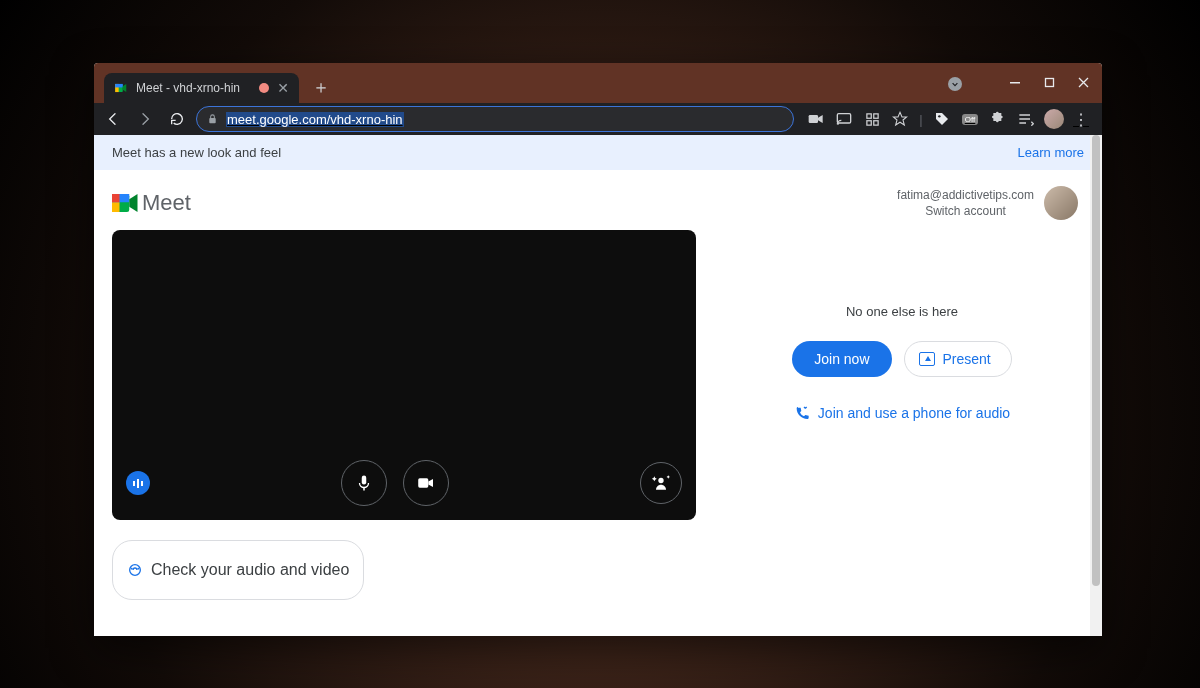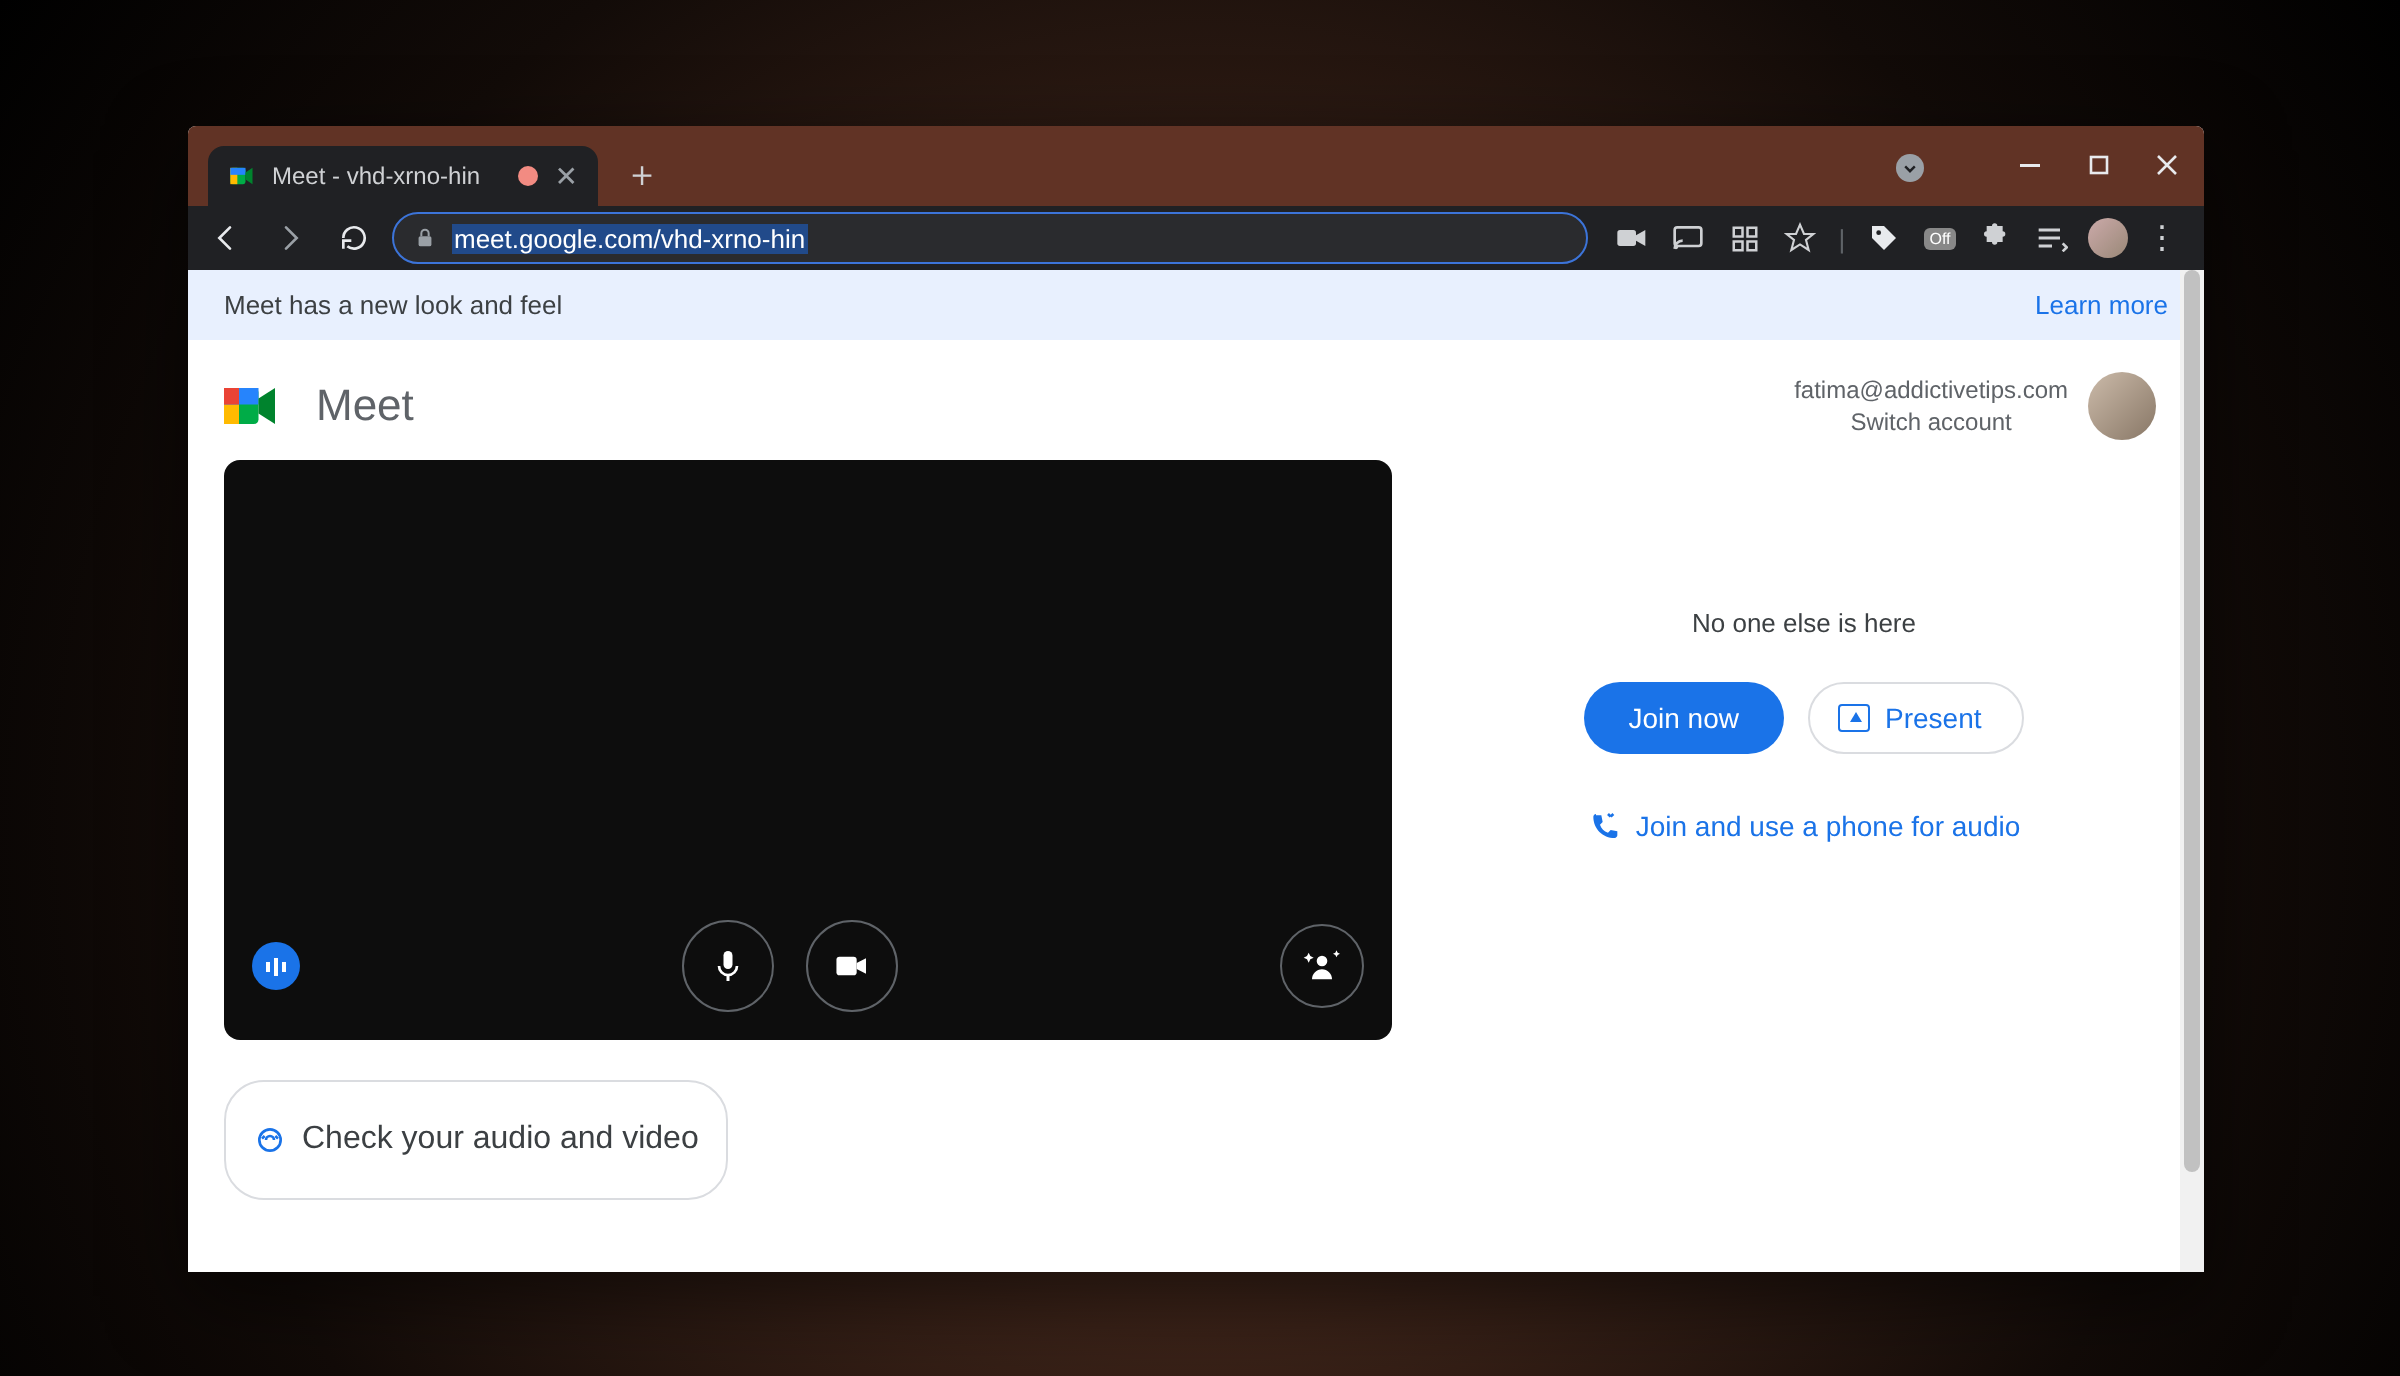--- a/index.html
+++ b/index.html
@@ -27,21 +27,21 @@
   .tab .title { flex:1; white-space:nowrap; overflow:hidden; text-overflow:ellipsis; }
   .tab .rec-dot { width:10px; height:10px; border-radius:50%; background:#f28b82; flex:none; }
   .tab .close-x { color:#9aa0a6; font-size:14px; cursor:pointer; flex:none; }
   .new-tab { color:#cfd1d4; font-size:18px; width:28px; height:28px; display:flex; align-items:center; justify-content:center; cursor:pointer; margin-left:8px; margin-bottom:2px; }
   .win-controls { position:absolute; right:4px; top:6px; display:flex; gap:4px; }
   .win-btn { width:30px; height:26px; display:flex; align-items:center; justify-content:center; color:#e8eaed; font-size:12px; cursor:pointer; }
   .chev-circle { position:absolute; right:140px; top:14px; width:14px; height:14px; border-radius:50%; background:#9aa0a6; display:flex; align-items:center; justify-content:center; }
   .chev-circle svg{width:8px;height:8px;}
   
   .toolbar {
-    height:32px; background:#202124; display:flex; align-items:center; padding:0 6px; gap:6px;
+    height:32px; background:#202124; display:flex; align-items:center; padding:0 6px; gap:6px;text-decoration:underline;
   }
   .nav-btn { width:26px; height:26px; display:flex; align-items:center; justify-content:center; color:#9aa0a6; cursor:pointer; }
   .omnibox {
     flex:1; height:26px; background:#2a2b2e; border:1px solid #3c74d9; border-radius:14px;
     display:flex; align-items:center; padding:0 10px; gap:8px; color:#d0d3d8; font-size:13px;
   }
   .omnibox .lock { color:#9aa0a6; font-size:12px; }
   .omnibox .url-sel { background:#214a8a; color:#fff; padding:0 1px; }
   .ext-icons { display:flex; align-items:center; gap:8px; padding:0 6px; }
   .ext-ico { width:20px; height:20px; display:flex; align-items:center; justify-content:center; color:#cfd1d4; cursor:pointer; font-size:13px; }
@@ -52,21 +52,21 @@
   .page { flex:1; background:#fff; overflow:hidden; position:relative; }
   .banner {
     background:#e8f0fe; color:#3c4043; font-size:13px; padding:10px 18px;
     display:flex; justify-content:space-between; align-items:center;
   }
   .banner a { color:#1a73e8; text-decoration:none; cursor:pointer; font-size:13px; }
   .header-row {
     display:flex; align-items:center; justify-content:space-between;
     padding:16px 24px 10px 18px;
   }
-  .logo-wrap { display:flex; align-items:center; gap:16px; }
+  .logo-wrap { display:flex; align-items:center; gap:0; }
   .meet-logo { width:30px; height:24px; position:relative; }
   .product-name { font-size:22px; color:#5f6368; font-family: "Product Sans", Arial, sans-serif; }
   .account-block { display:flex; align-items:center; gap:10px; }
   .account-text { text-align:center; font-size:12px; color:#5f6368; line-height:1.35; }
   .account-text .switch { color:#5f6368; cursor:pointer; }
   .avatar-lg { width:34px; height:34px; border-radius:50%; background:linear-gradient(135deg,#cba 0%,#876 100%); }
 
   .main-area { display:flex; padding:0 18px 0 18px; gap:24px; }
   .preview-col { flex:0 0 584px; }
   .video-preview {

